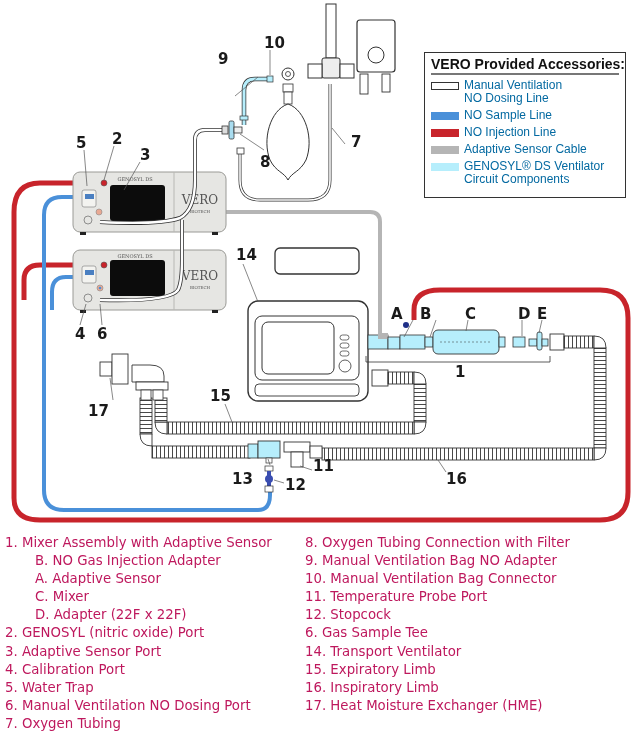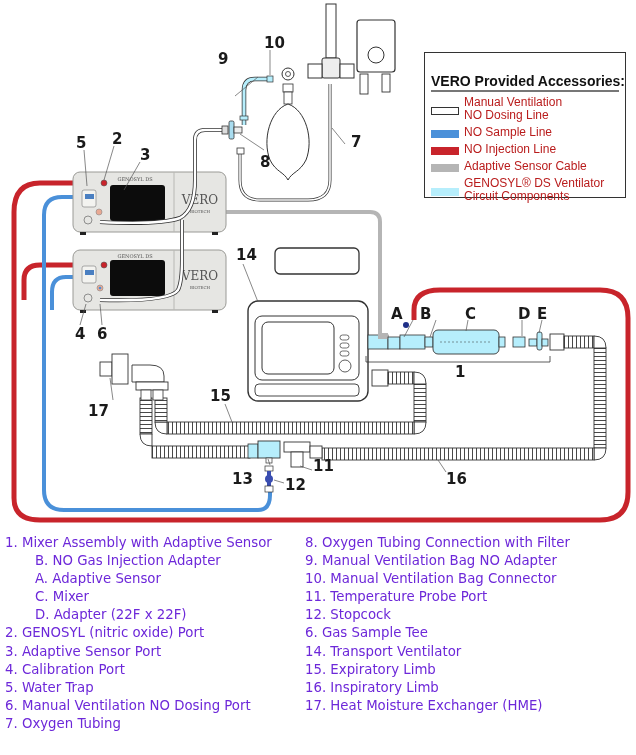--- a/index.html
+++ b/index.html
@@ -1,24 +1,24 @@
 <!DOCTYPE html>
 <html><head>
 <meta charset="utf-8">
 <style>
   html, body { margin:0; padding:0; background:#ffffff; }
   body { width:636px; height:755px; position:relative; overflow:hidden; font-family:"DejaVu Sans", sans-serif; }
   #diagram { position:absolute; left:0; top:0; width:636px; height:530px; }
   .callout { font-family:"DejaVu Sans", sans-serif; font-weight:bold; font-size:15px; fill:#1a1a1a; }
   .device-text { font-family:"DejaVu Serif", serif; fill:#555; }
-  .legend { position:absolute; left:424px; top:52px; width:202px; height:146px; border:1.5px solid #333; background:#fff; box-sizing:border-box; padding:20px 6px; font-family:"Liberation Sans", sans-serif; }
+  .legend { position:absolute; left:424px; top:52px; width:202px; height:146px; border:1.5px solid #333; background:#fff; box-sizing:border-box; padding:3px 6px; font-family:"Liberation Sans", sans-serif; }
   .legend-title { font-weight:bold; font-size:14px; color:#111; border-bottom:2px solid #777; padding-bottom:1px; margin-bottom:4px; white-space:nowrap; }
-  .legend-row { display:flex; align-items:center; font-size:12px; color:#b91c1c; line-height:13px; margin-bottom:4px; }
+  .legend-row { display:flex; align-items:flex-start; font-size:12px; color:#0369a1; line-height:13px; margin-bottom:4px; }
   .swatch { width:28px; height:8px; margin-top:3px; margin-right:5px; flex:none; box-sizing:border-box; }
-  .key-list { position:absolute; top:534px; font-family:"DejaVu Sans", sans-serif; font-size:13.3px; color:#6d28d9; line-height:18.1px; }
+  .key-list { position:absolute; top:534px; font-family:"DejaVu Sans", sans-serif; font-size:13.3px; color:#be185d; line-height:18.1px; }
   .key-list .item { white-space:nowrap; }
   .key-list .sub { padding-left:30px; }
   #key-left { left:5px; }
   #key-right { left:305px; }
 </style>
 </head>
 <body>
 
 <svg id="diagram" viewBox="0 0 636 530" xmlns="http://www.w3.org/2000/svg">
   <defs>

